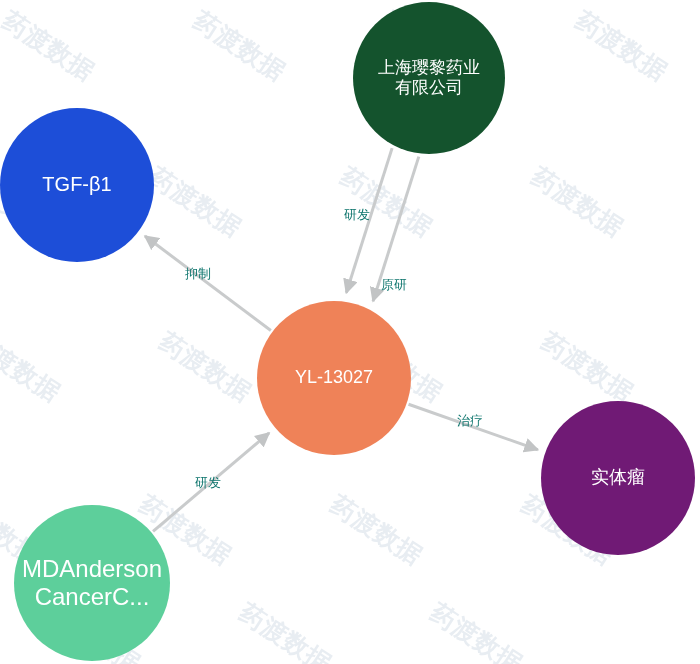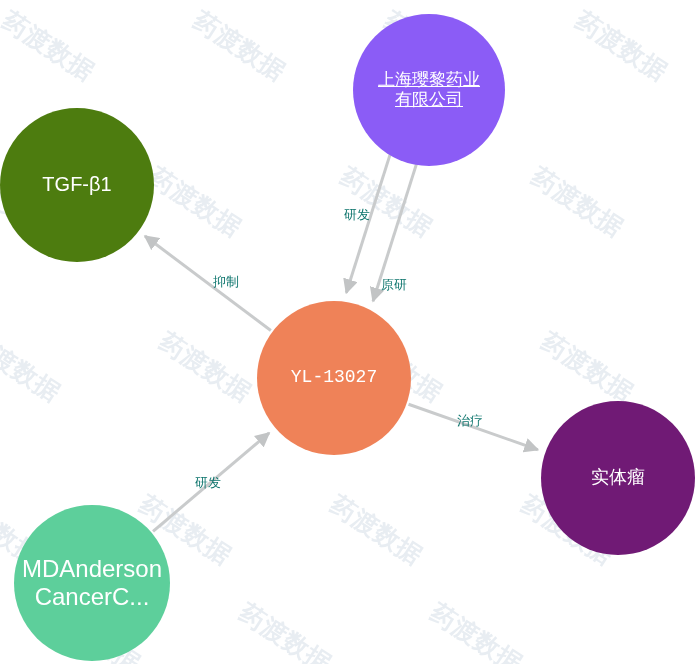--- a/index.html
+++ b/index.html
@@ -113,37 +113,37 @@
     <g id="edge-lines">
         <line x1="418.79923818874704" y1="156.5871774430796" x2="373.0075860539346" y2="301.1923947109084" stroke="#c9cbcc" stroke-width="3" marker-end="url(#arrow-head)"></line>
         <line x1="392.1056558789262" y1="148.13420971163634" x2="346.31400374411373" y2="292.7394269794652" stroke="#c9cbcc" stroke-width="3" marker-end="url(#arrow-head)"></line>
         <line x1="270.8295081859285" y1="330.5606812446856" x2="144.9682506860263" y2="236.04230498989523" stroke="#c9cbcc" stroke-width="3" marker-end="url(#arrow-head)"></line>
         <line x1="408.5155917939487" y1="404.237884434489" x2="537.8249961710678" y2="449.76936484896754" stroke="#c9cbcc" stroke-width="3" marker-end="url(#arrow-head)"></line>
         <line x1="153.04219018427432" y1="531.2907066620817" x2="269.1426729292085" y2="432.9411241715382" stroke="#c9cbcc" stroke-width="3" marker-end="url(#arrow-head)"></line>
       </g>
   </svg>
 
   <div class="node-layer">
-      <div class="node" style="left: 353px; top: 14px; width: 152px; height: 152px; background: #8b5cf6; font-size: 17px; text-decoration: underline;">
+      <div class="node" style="left: 353px; top: 2px; width: 152px; height: 152px; background: #14532d; font-size: 17px;">
         <span class="node-label">上海璎黎药业
 有限公司</span>
       </div>
-      <div class="node" style="left: 0px; top: 108px; width: 154px; height: 154px; background: #4d7c0f; font-size: 20px; align-items: center;">
+      <div class="node" style="left: 0px; top: 108px; width: 154px; height: 154px; background: #1d4ed8; font-size: 20px; align-items: center;">
         <span class="node-label">TGF-β1</span>
       </div>
-      <div class="node" style="left: 257px; top: 301px; width: 154px; height: 154px; background: rgb(239, 130, 88); font-size: 18px; font-family: Liberation Mono, monospace;">
+      <div class="node" style="left: 257px; top: 301px; width: 154px; height: 154px; background: rgb(239, 130, 88); font-size: 18px;">
         <span class="node-label">YL-13027</span>
       </div>
       <div class="node" style="left: 541px; top: 401px; width: 154px; height: 154px; background: #701a75; font-size: 18px;">
         <span class="node-label">实体瘤</span>
       </div>
       <div class="node" style="left: 14px; top: 505px; width: 156px; height: 156px; background: rgb(93, 207, 155); font-size: 24px;">
         <span class="node-label">MDAnderson
 CancerC...</span>
       </div>
     </div>
 
 <div class="edge-label" style="left: 344px; top: 206px;">研发</div>
     <div class="edge-label" style="left: 381px; top: 230px; margin-top: 46px;">原研</div>
-    <div class="edge-label" style="left: 185px; top: 273px; margin-left: 28px;">抑制</div>
+    <div class="edge-label" style="left: 185px; top: 265px;">抑制</div>
     <div class="edge-label" style="left: 457px; top: 412px;">治疗</div>
     <div class="edge-label" style="left: 195px; top: 474px;">研发</div>
   </div>
 
 </body></html>

